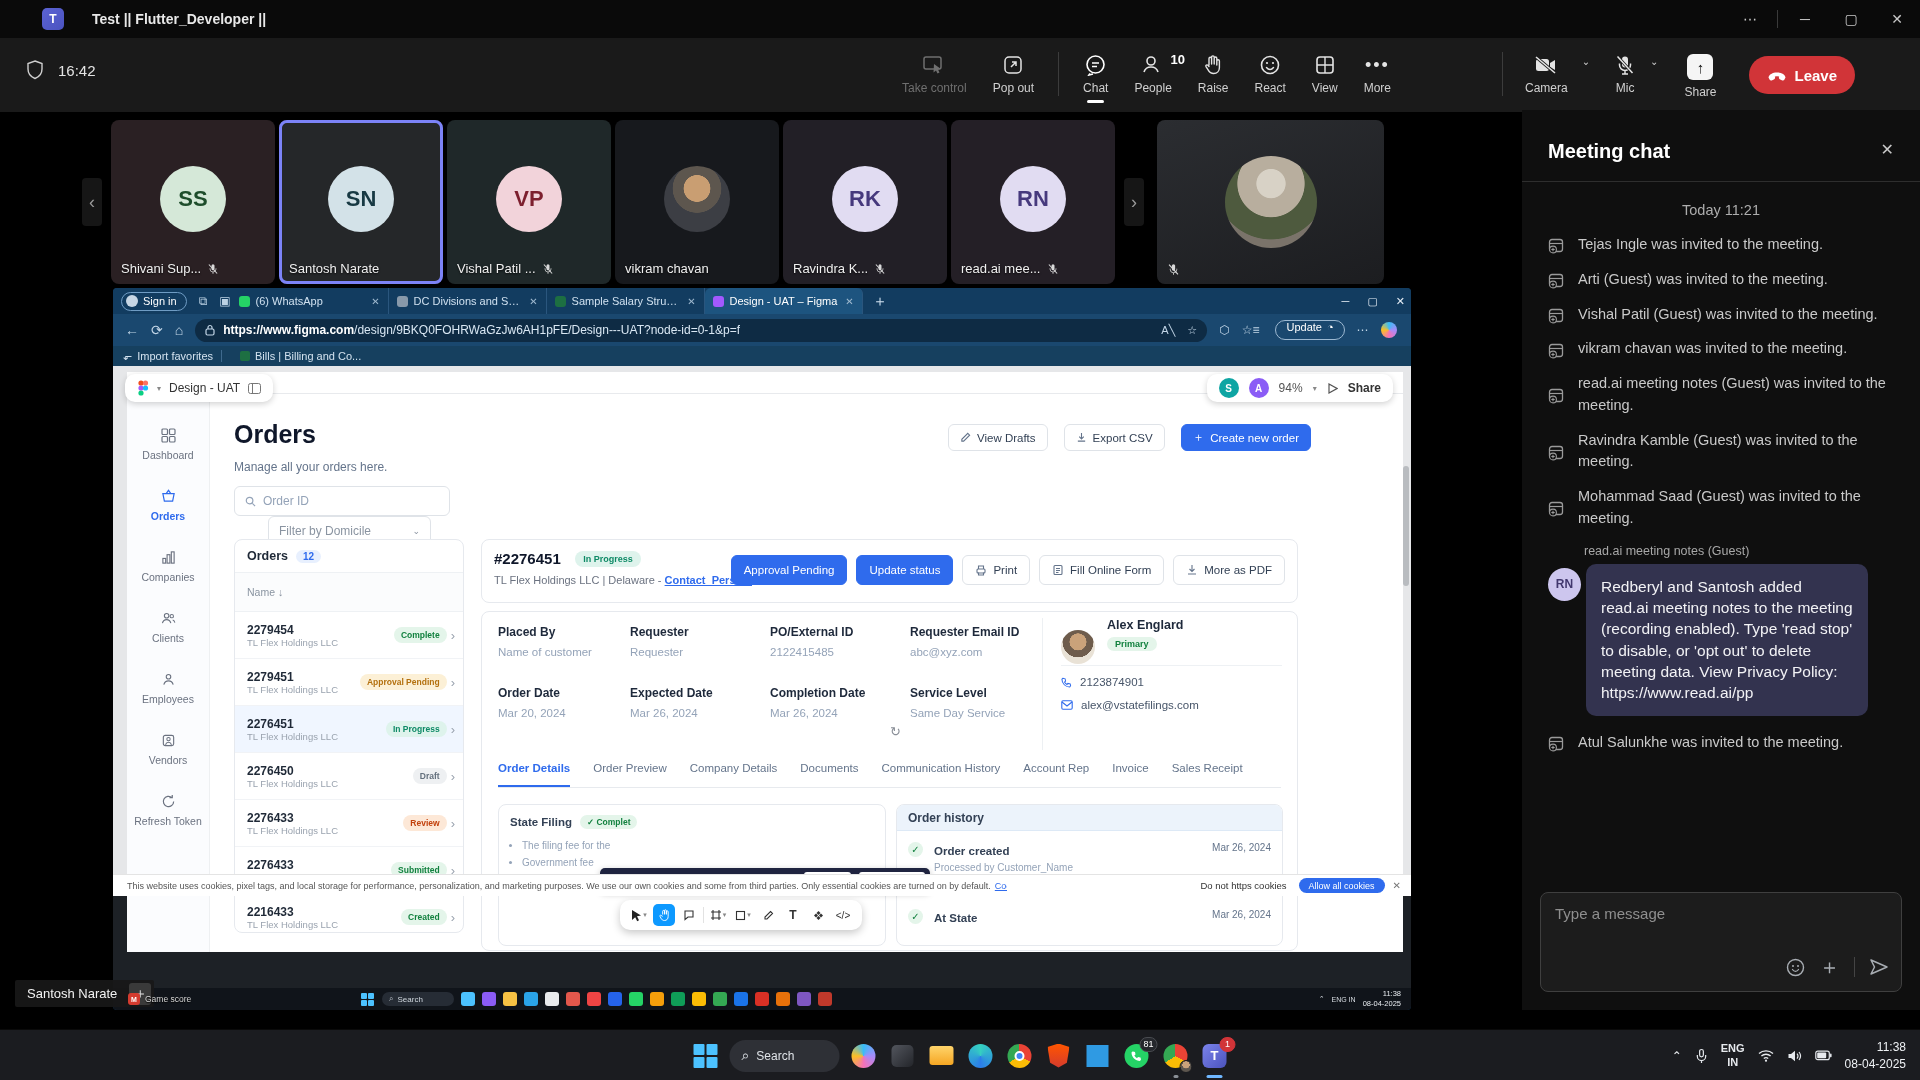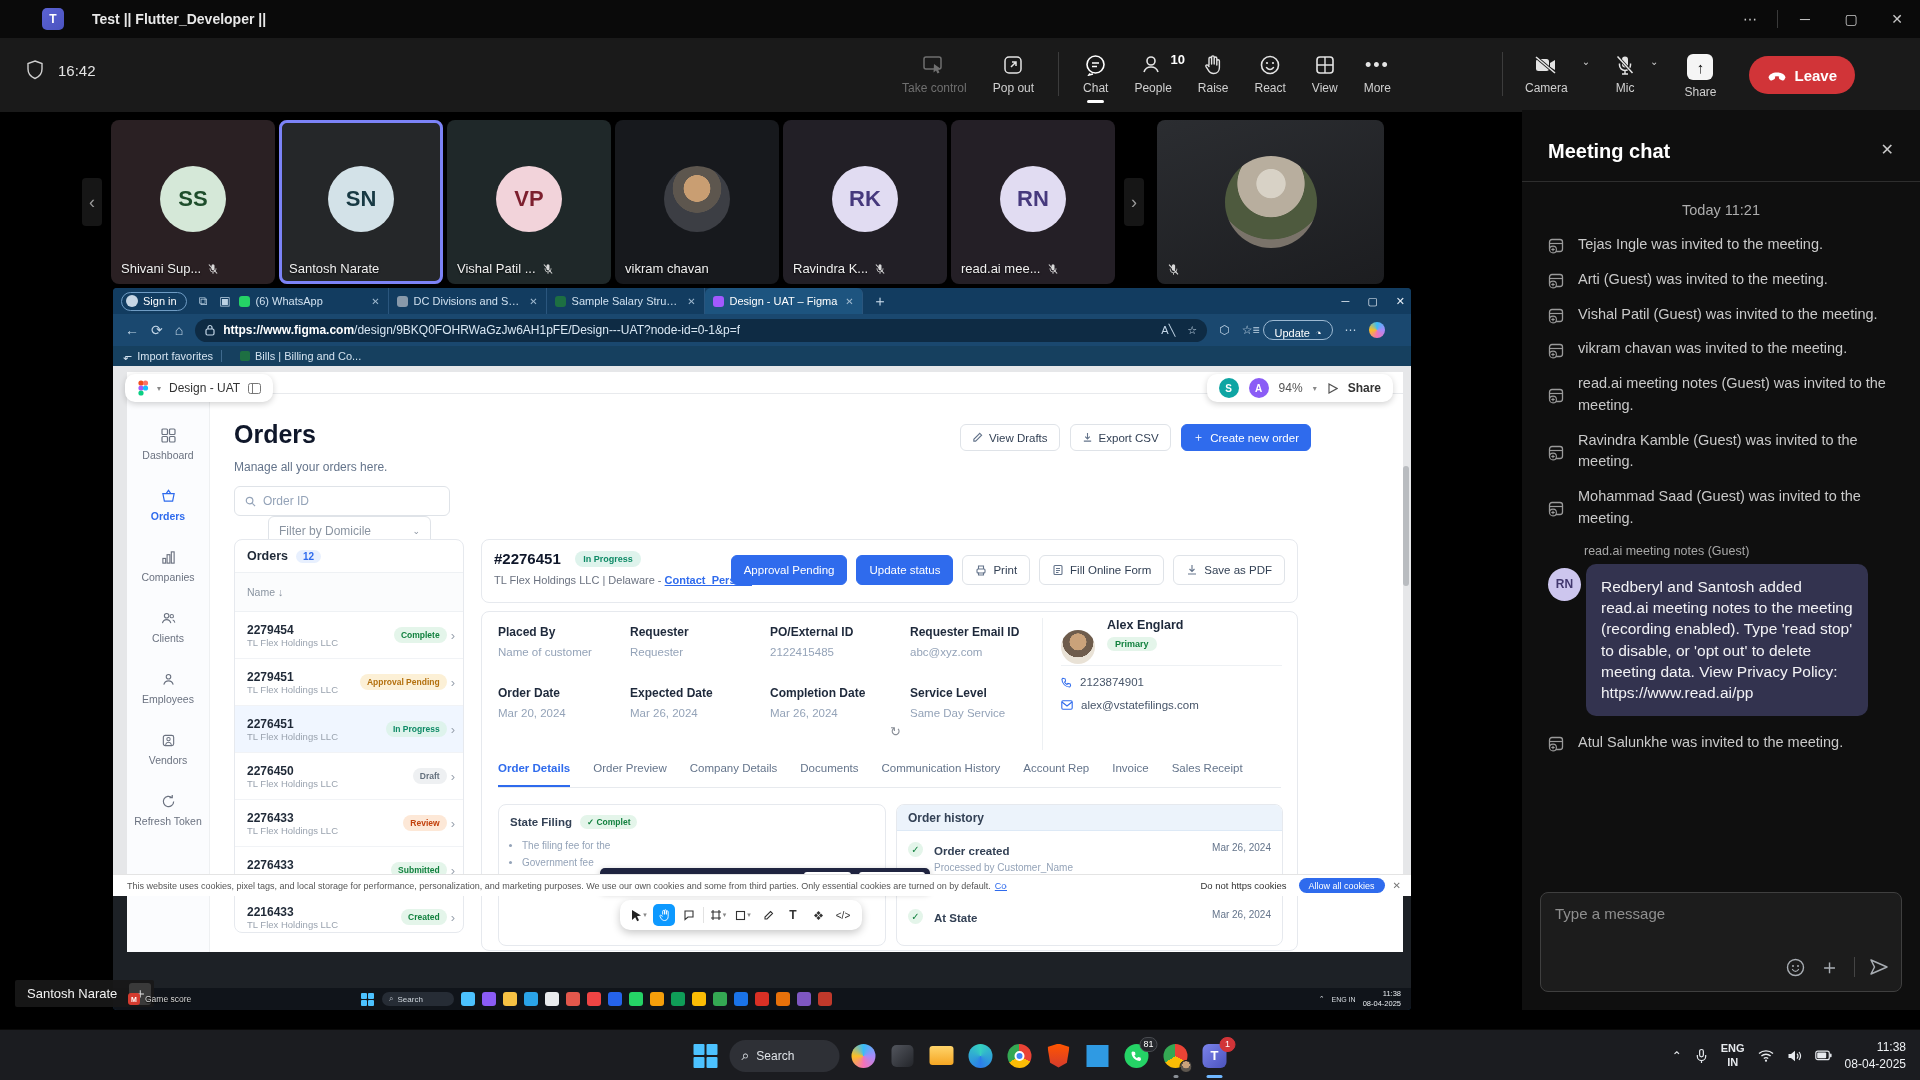--- a/index.html
+++ b/index.html
@@ -55,21 +55,21 @@
   .btab .x { font-size:10px; color:#9fb9cf; }
   .newtab { color:#cfe0ef; font-size:15px; margin-left:10px; }
   .bwin { position:absolute; right:6px; top:0; height:26px; display:flex; align-items:center; gap:18px; color:#e6eef6; font-size:11px; }
   .ss-addr { position:absolute; left:0; top:26px; width:100%; height:32px; background:#1a486f; display:flex; align-items:center; color:#cfe0ef; }
   .nav-ico { margin-left:12px; font-size:14px; color:#c3d6e7; }
   .urlpill { margin-left:12px; width:1012px; height:23px; background:#0e2b44; border-radius:12px; display:flex; align-items:center; padding:0 10px; gap:8px; }
   .url { font-size:12px; color:#d9e7f3; white-space:nowrap; overflow:hidden; }
   .url b { color:#fff; }
   .urlpill .right { margin-left:auto; display:flex; gap:12px; font-size:11px; color:#c3d6e7; }
   .addr-ico { margin-left:12px; font-size:12px; color:#c3d6e7; }
-  .updatebtn { margin-left:4px; height:20px; border:1px solid #9db9d2; border-radius:11px; color:#fff; font-size:11px; display:flex; align-items:flex-end; padding:0 10px; gap:5px; }
+  .updatebtn { margin-left:16px; height:20px; border:1px solid #9db9d2; border-radius:11px; color:#fff; font-size:11px; display:flex; align-items:flex-start; padding:0 10px; gap:5px; }
   .copilot { width:16px; height:16px; border-radius:50%; background:conic-gradient(#38bdf8,#a78bfa,#f472b6,#fbbf24,#38bdf8); margin:0 10px 0 12px; }
   .ss-fav { position:absolute; left:0; top:58px; width:100%; height:20px; background:#16405f; display:flex; align-items:center; font-size:11px; color:#d3e2ef; gap:8px; }
   .ss-fav .item { display:flex; align-items:center; gap:5px; margin-left:10px; }
   .ss-fav .vd { width:1px; height:12px; background:#3f6a8e; }
   .greensq { width:10px; height:10px; background:#1d6f42; border-radius:2px; }
 
   
   .ss-canvas { position:absolute; left:0; top:78px; width:1298px; height:586px; background:#e6e7e9; }
   .fg-pill { position:absolute; top:8px; height:28px; background:#fff; border-radius:10px; box-shadow:0 2px 6px rgba(0,0,0,.18); display:flex; align-items:center; font-size:12px; color:#333; z-index:6; }
   .fg-left { left:12px; padding:0 12px; gap:8px; }
@@ -80,21 +80,21 @@
   .app-head { height:22px; border-bottom:1px solid #e8eaed; overflow:hidden; position:relative; }
   .app-logo { position:absolute; left:84px; top:6px; color:#2653c4; font-weight:800; font-size:15px; line-height:10px; }
   .app-side { position:absolute; left:0; top:22px; bottom:0; width:83px; background:#fbfcfe; border-right:1px solid #eef0f2; padding-top:28px; }
   .side-item { height:61px; display:flex; flex-direction:column; align-items:center; gap:6px; color:#6b7280; padding-top:6px; }
   .side-item .lbl { font-size:10.5px; }
   .side-item.active { color:#2f6bed; }
   .side-item.active .lbl { color:#2f6bed; font-weight:bold; }
 
   .pg-title { position:absolute; left:107px; top:48px; font-size:25px; font-weight:bold; color:#0f172a; }
   .pg-sub { position:absolute; left:107px; top:88px; font-size:12px; color:#64748b; }
-  .hd-btns { position:absolute; right:92px; top:52px; display:flex; gap:10px; }
+  .hd-btns { position:absolute; right:92px; top:52px; display:flex; gap:16px; }
   .obtn { height:27px; border:1px solid #dfe3e8; border-radius:6px; background:#fff; color:#334155; font-size:11.5px; display:flex; align-items:center; gap:6px; padding:0 11px; }
   .obtn.blue { background:#2f6bed; border-color:#2f6bed; color:#fff; }
   .filters { position:absolute; left:107px; top:114px; display:flex;flex-direction:column; }
   .f-search { width:216px; height:30px; border:1px solid #dfe3e8; border-radius:6px; display:flex; align-items:center; gap:7px; padding:0 10px; color:#94a3b8; font-size:12px; background:#fff; }
   .f-sel { height:30px; border:1px solid #dfe3e8; border-radius:6px; display:flex; align-items:center; justify-content:space-between; padding:0 10px; color:#8a94a1; font-size:12px; background:#fff; }
   .f-btn { height:30px; border-radius:6px; background:#2f6bed; color:#fff; font-size:12px; display:flex; align-items:center; padding:0 13px; }
   .f-clear { height:30px; border-radius:6px; background:#fff; color:#64748b; font-size:12px; display:flex; align-items:center; padding:0 12px; border:1px solid #fca5a5; }
 
   .listcard { position:absolute; left:107px; top:167px; width:230px; height:394px; background:#fff; border:1px solid #e6e9ee; border-radius:8px; overflow:hidden; }
   .lc-head { height:32px; display:flex; align-items:center; gap:8px; padding:0 12px; font-size:12.5px; font-weight:bold; color:#1f2937; }
@@ -793,21 +793,21 @@
                 </svg>
               </span>
             <span>Fill Online Form</span>
           </div>
           <div class="dbtn">
             <span class="ic">
                 <svg width="12" height="12" viewBox="0 0 12 12">
                   <path d="M6 1v6M3.5 5L6 7.5 8.5 5M2 10h8" fill="none" stroke="#64748b" stroke-width="1.1"></path>
                 </svg>
               </span>
-            <span>Save as PDF</span>
+            <span>More as PDF</span>
           </div>
         </div>
       </div>
 
       <div class="bigcard">
         <div class="fgrid">
           <div class="fld">
               <div class="l">Placed By</div>
               <div class="v">Name of customer</div>
             </div>

